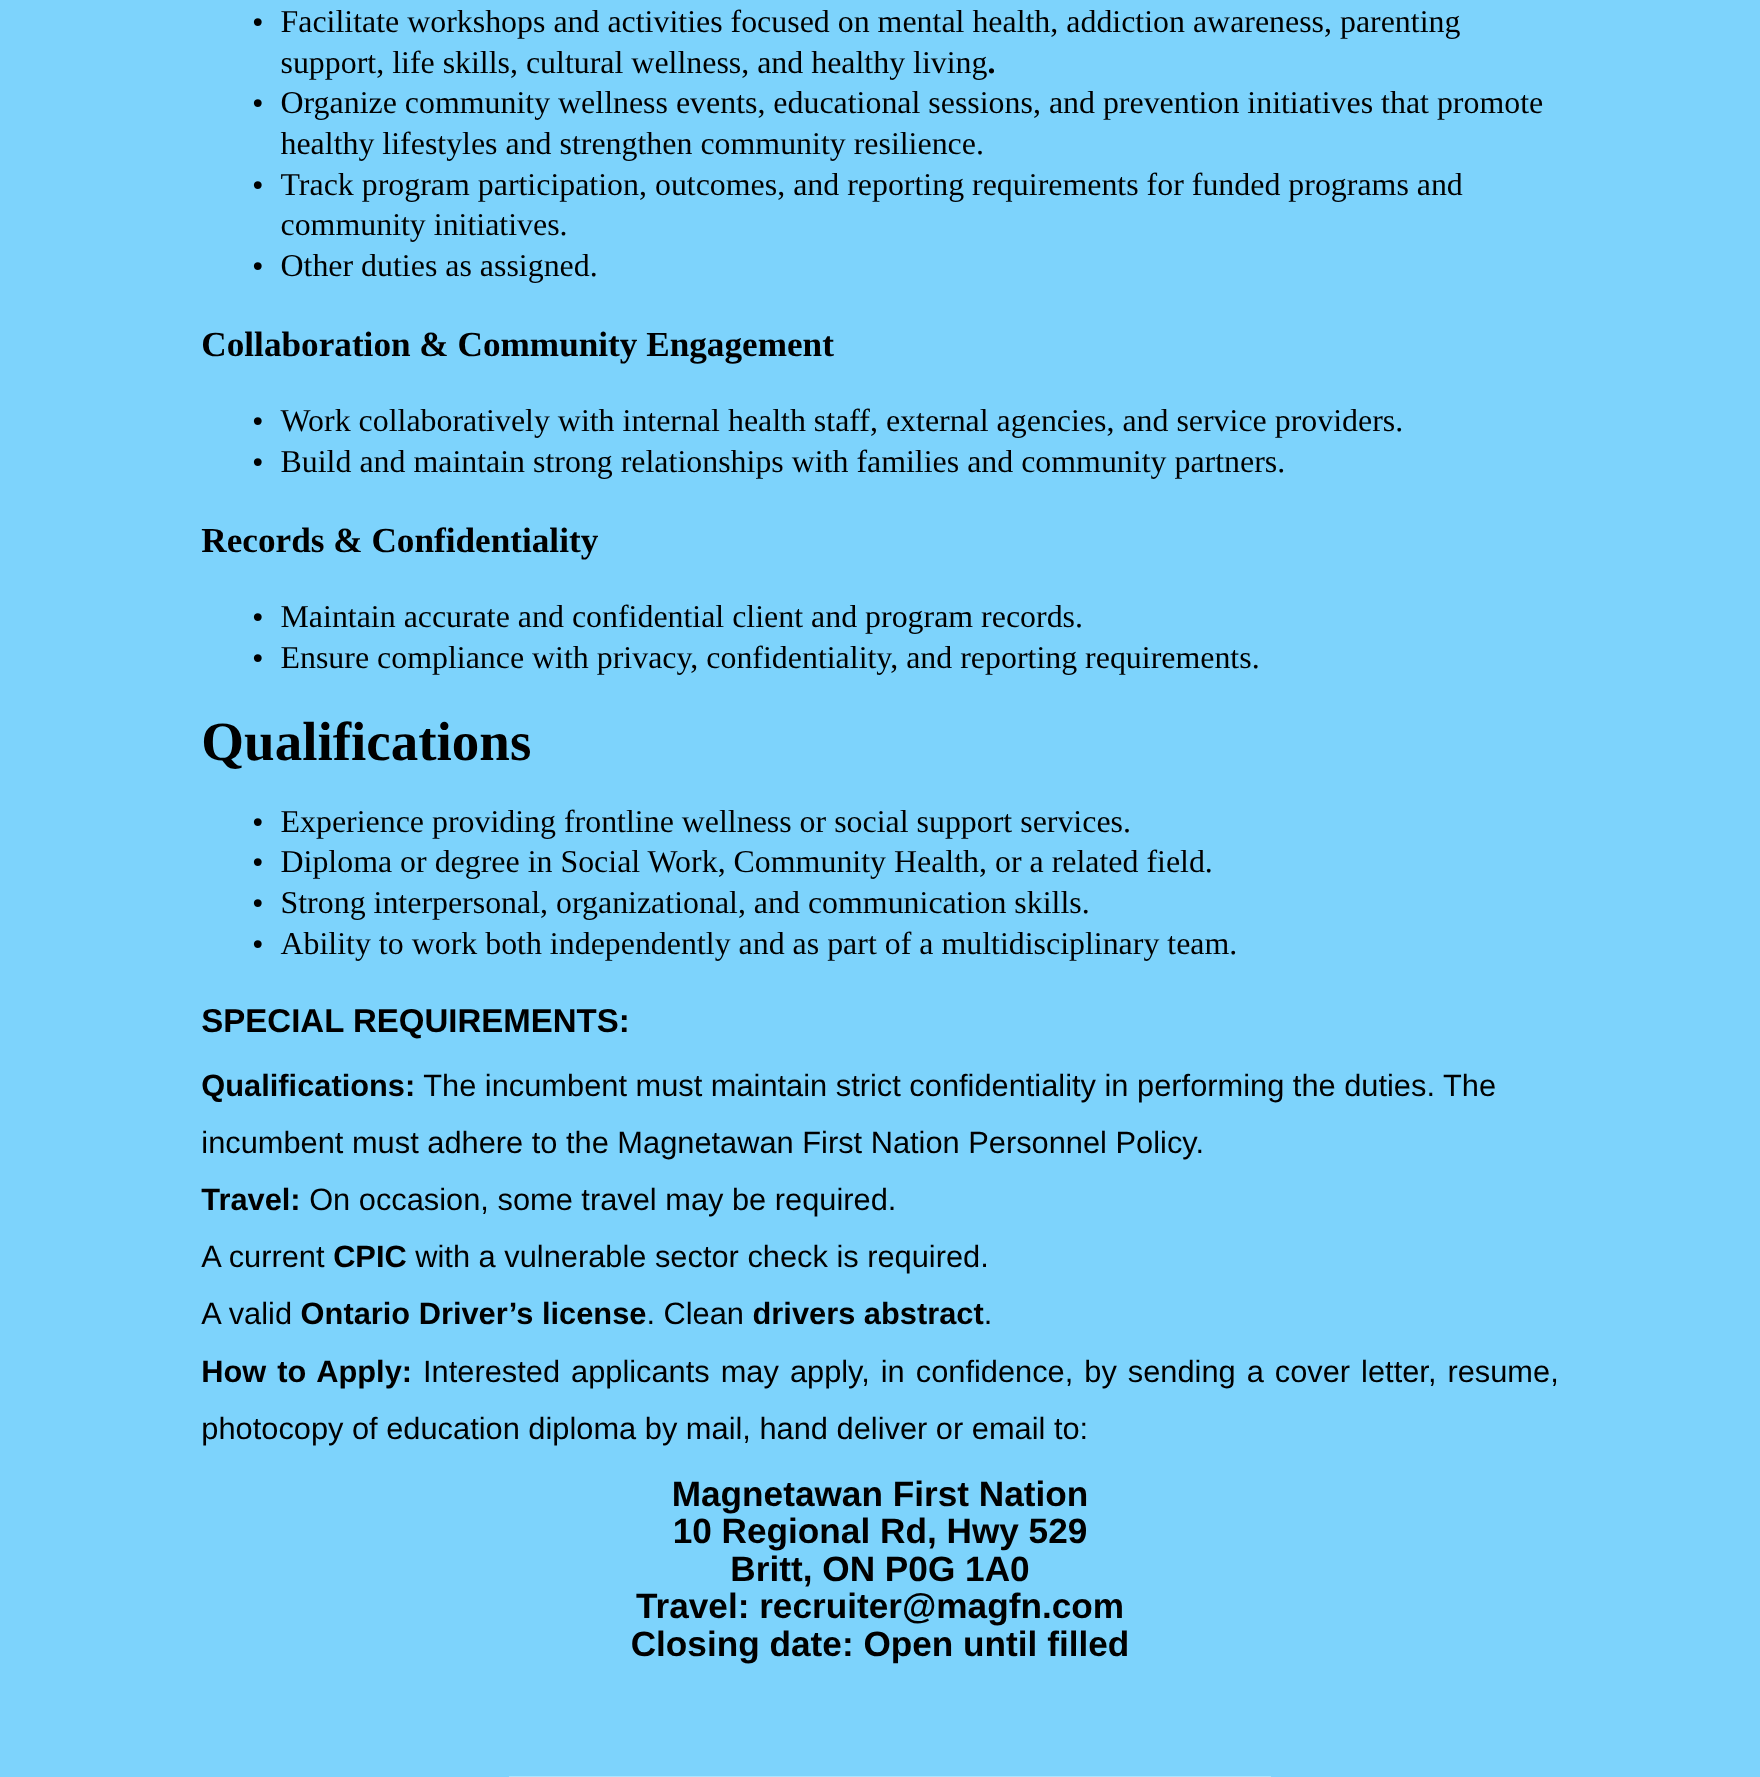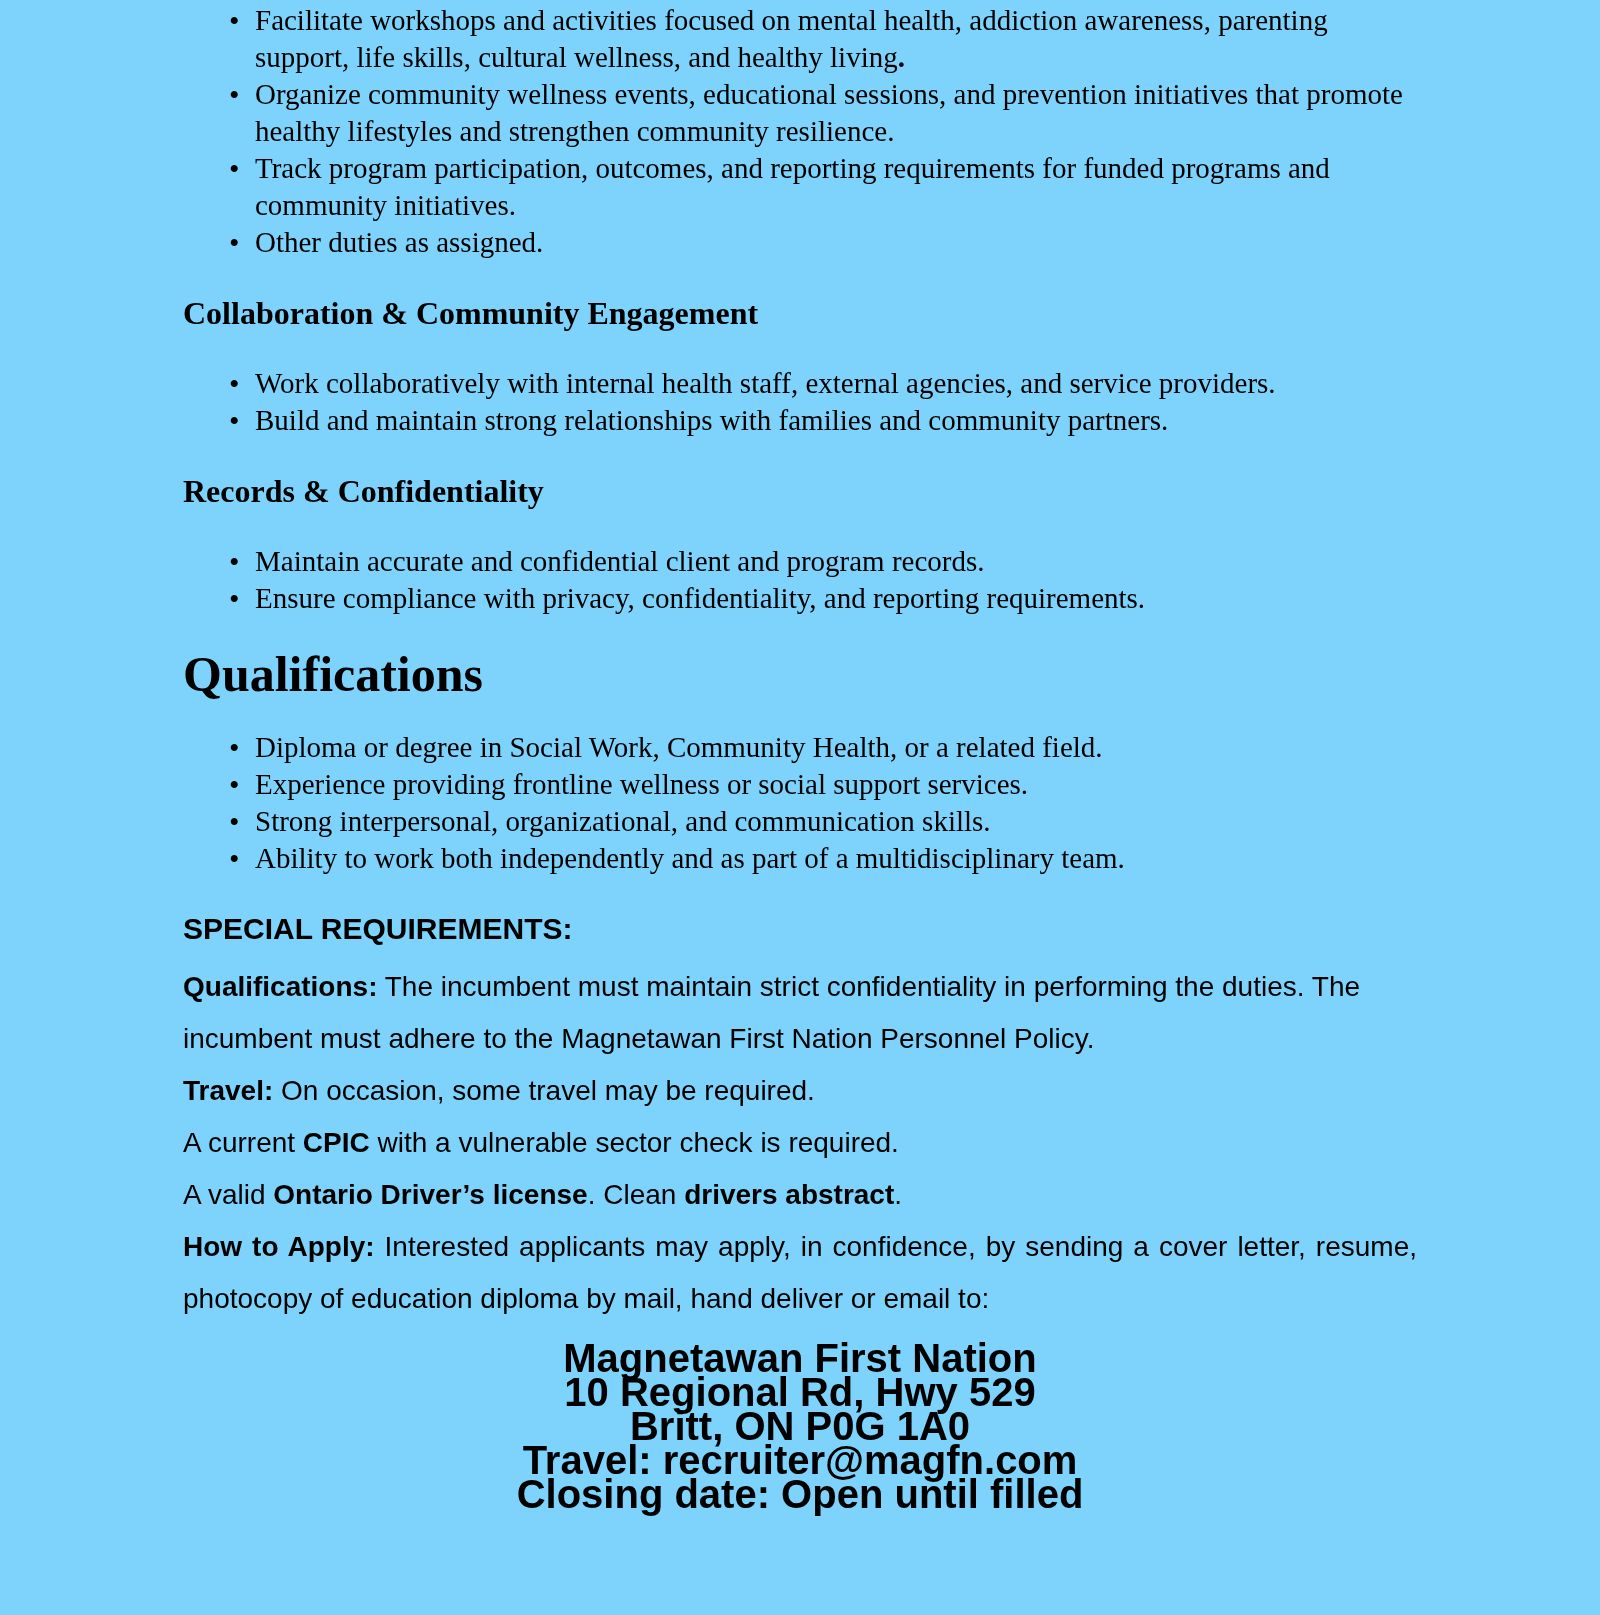--- a/index.html
+++ b/index.html
@@ -75,21 +75,21 @@
     margin: 0;
   }
   .sans-block p.first-para { margin-top: 12px; }
   .sans-block p.justify {
     text-align: justify;
     text-justify: inter-word;
   }
   .contact {
     margin-top: 16px;
     font-family: "Liberation Sans", "DejaVu Sans", sans-serif;
-    font-size: 40px;
+    font-size: 32px;
     font-weight: bold;
     line-height: 34px;
     text-align: center;
   }
 </style>
 </head>
 <body>
 
 <div class="page">
 
@@ -109,22 +109,22 @@
       </ul>
 
     <h3 class="sec-heading">Records &amp; Confidentiality</h3>
     <ul class="bullets after-heading">
         <li><span>Maintain accurate and confidential client and program records.</span></li>
         <li><span>Ensure compliance with privacy, confidentiality, and reporting requirements.</span></li>
       </ul>
 
     <h1 class="big-heading">Qualifications</h1>
     <ul class="bullets after-big">
+        <li><span>Experience providing frontline wellness or social support services.</span></li>
         <li><span>Diploma or degree in Social Work, Community Health, or a related field.</span></li>
-        <li><span>Experience providing frontline wellness or social support services.</span></li>
         <li><span>Strong interpersonal, organizational, and communication skills.</span></li>
         <li><span>Ability to work both independently and as part of a multidisciplinary team.</span></li>
       </ul>
 
   </div>
 
   <div class="sans-block">
 
     <h4 class="sans-heading">SPECIAL REQUIREMENTS:</h4>
 

